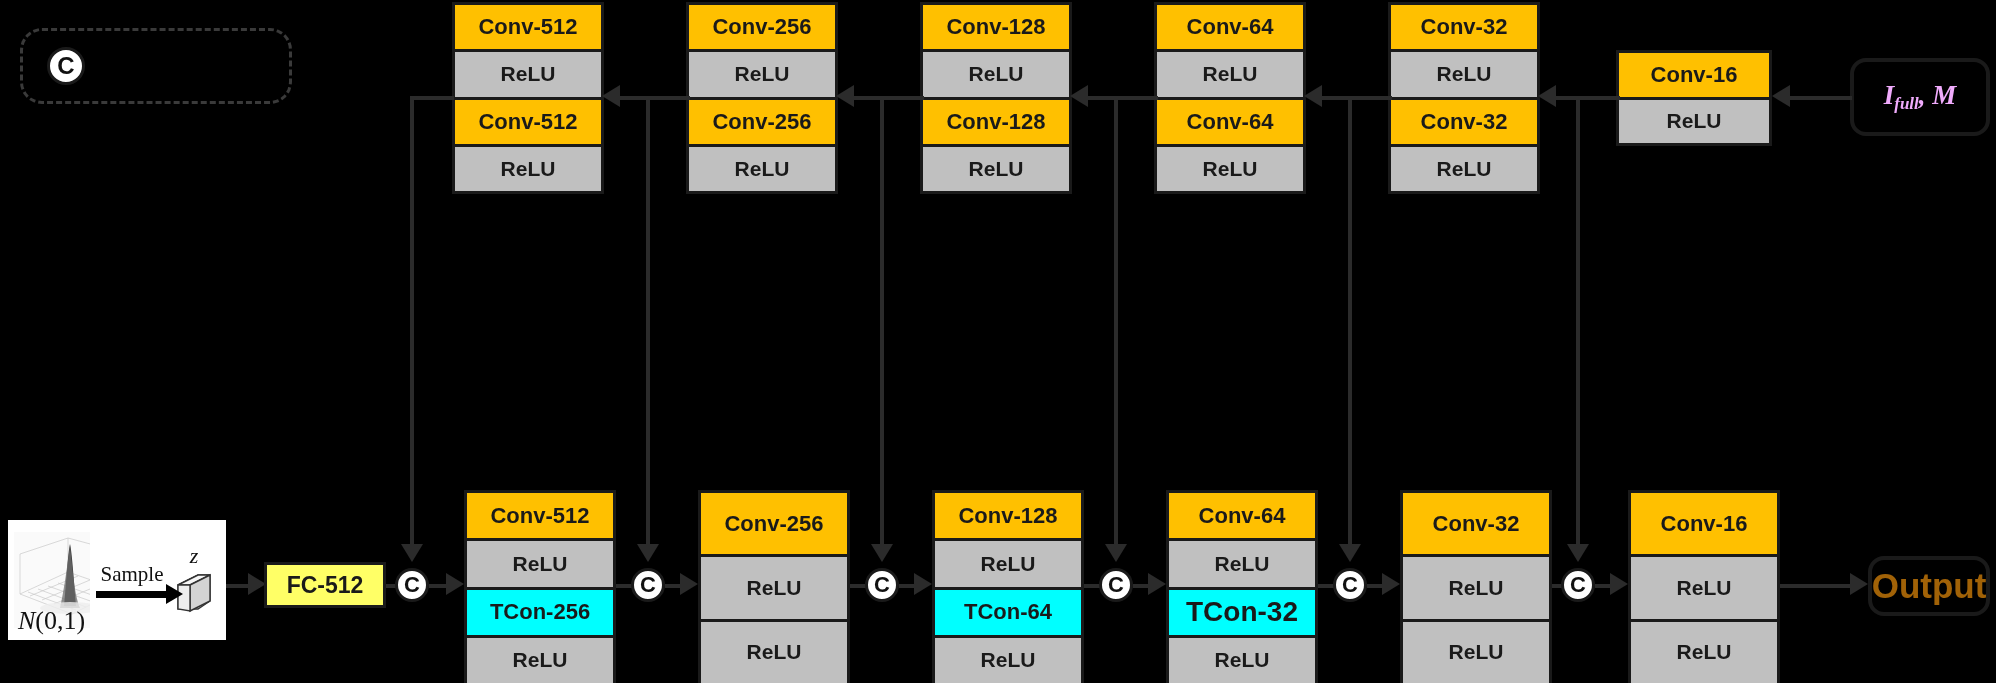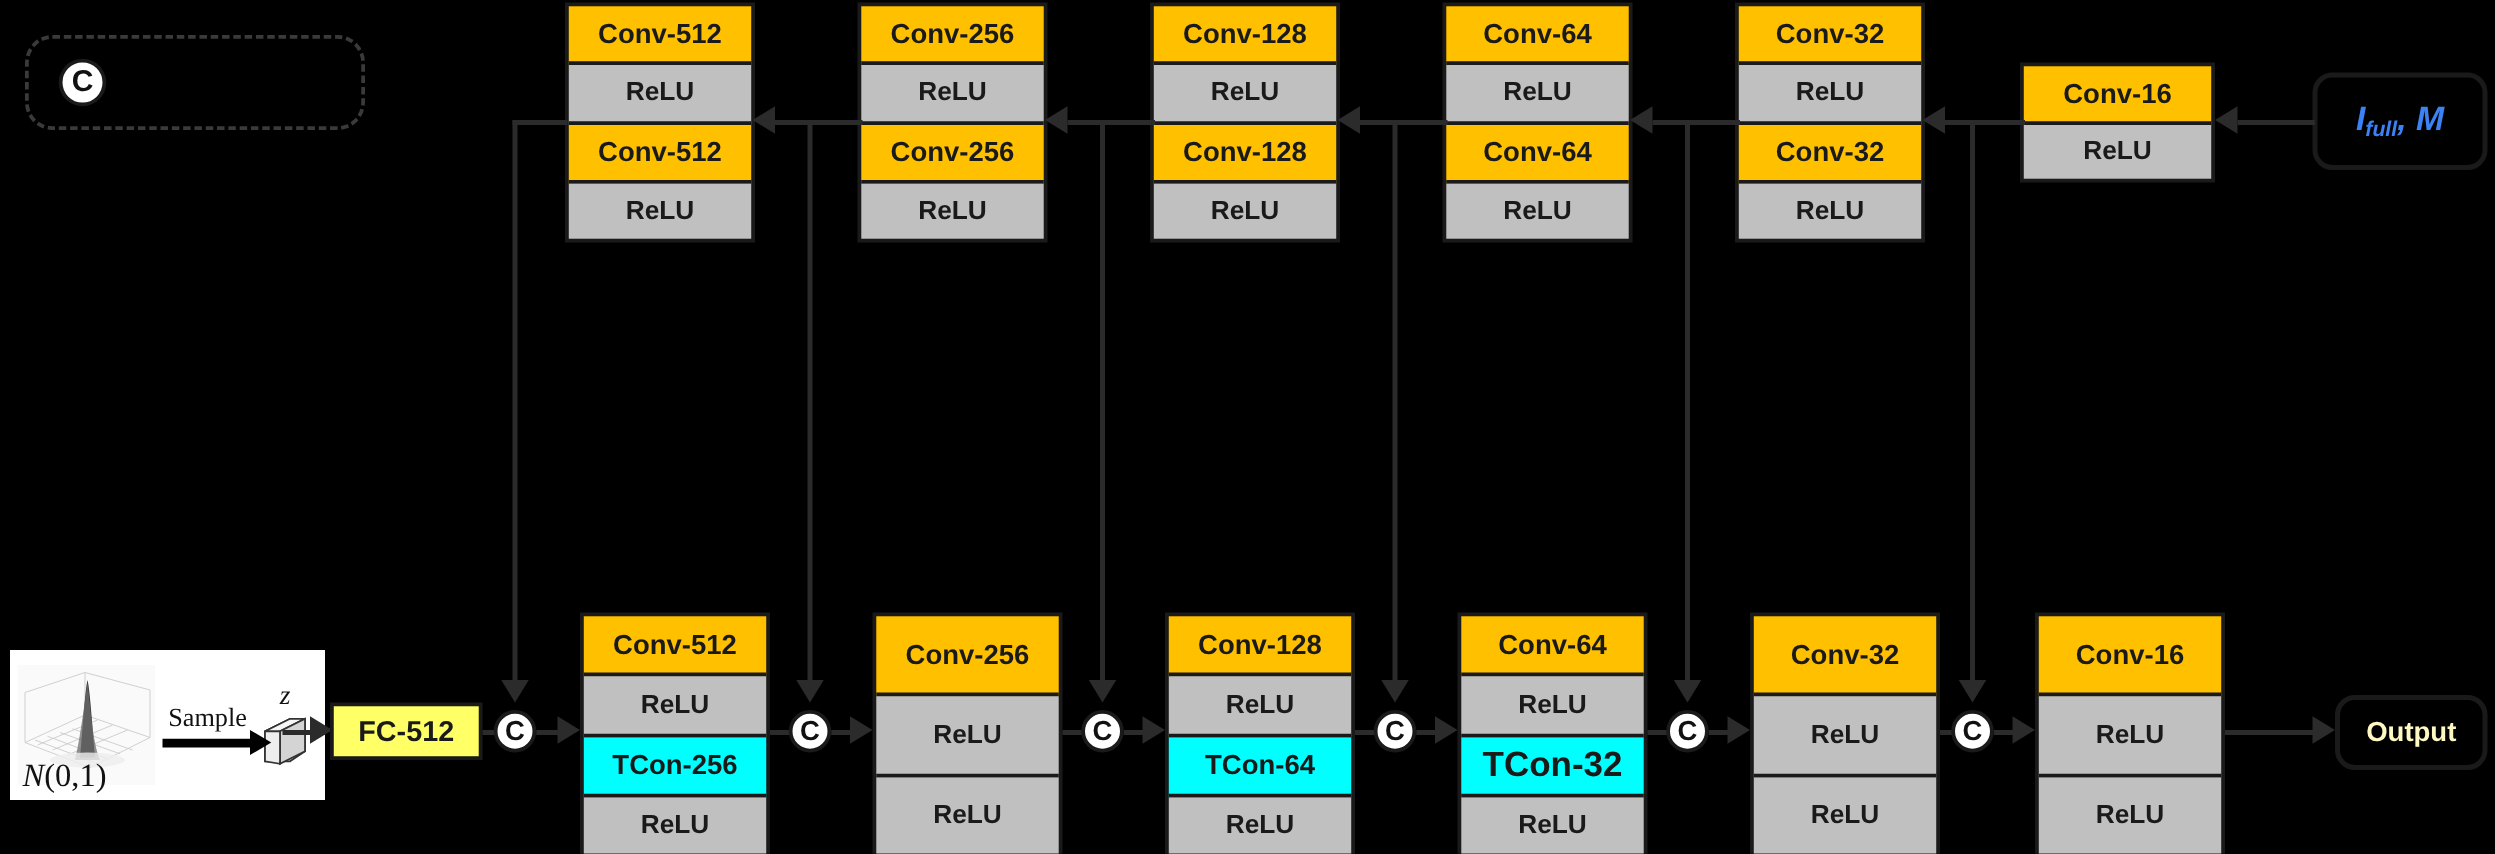--- a/index.html
+++ b/index.html
@@ -25,22 +25,22 @@
   
   .cnode{position:absolute;width:34px;height:34px;border-radius:50%;
          background:#fff;border:3px solid #1a1a1a;box-sizing:border-box;
          display:flex;align-items:center;justify-content:center;
          font-weight:bold;font-size:22px;color:#111;line-height:1;z-index:6;}
 
   
   .term{position:absolute;border:4px solid #1a1a1a;border-radius:16px;
         background:#000;color:#222;display:flex;align-items:center;
         justify-content:center;font-weight:bold;box-sizing:border-box;}
-  .term.outp{color:#fef9c3;font-size:22px;}
-  .term.inp{color:#3b82f6;font-size:27px;font-family:Liberation Sans, sans-serif;
+  .term.outp{color:#a16207;font-size:35px;}
+  .term.inp{color:#f0abfc;font-size:27px;font-family:Liberation Serif, serif;
             font-style:italic;}
   .term.inp .sub{font-size:17px;vertical-align:-0.28em;}
 
   
   .legend{position:absolute;border:3px dashed #3a3a3a;border-radius:22px;
           display:flex;align-items:center;box-sizing:border-box;}
   .legend .lbl{color:#262626;font-weight:bold;font-size:30px;margin-left:26px;
                white-space:nowrap;}
 
   
@@ -160,21 +160,21 @@
   <div class="arr-d" style="left:1105px;top:544px;"></div>
 
   <div class="hl" style="left:1348px;top:96px;width:44px;"></div>
   <div class="vl" style="left:1348px;top:96px;height:452px;"></div>
   <div class="arr-d" style="left:1339px;top:544px;"></div>
 
   <div class="hl" style="left:1576px;top:96px;width:44px;"></div>
   <div class="vl" style="left:1576px;top:96px;height:452px;"></div>
   <div class="arr-d" style="left:1567px;top:544px;"></div>
 
-  <div class="samp" style="left:8px;top:520px;width:252px;height:120px;">
+  <div class="samp" style="left:8px;top:520px;width:218px;height:120px;">
     <div class="gauss">
       <svg width="112" height="96" viewBox="0 0 112 96">
         <g stroke="#c9c9c9" stroke-width="0.7" fill="none">
           <path d="M6,62 L58,82 L106,58 L54,40 Z"></path>
           <path d="M6,62 L6,22 M58,82 L58,44 M106,58 L106,20 M54,40 L54,6"></path>
           <path d="M6,22 L54,6 L106,20"></path>
           <path d="M14,60 L62,78 M24,57 L72,75 M34,54 L82,71 M44,51 L92,68"></path>
           <path d="M16,64 L64,44 M28,68 L76,48 M40,72 L88,52"></path>
         </g>
         <path d="M50,74 C52,52 54,20 56,12 C58,20 60,52 62,74 Z" fill="#3a3a3a"></path>

